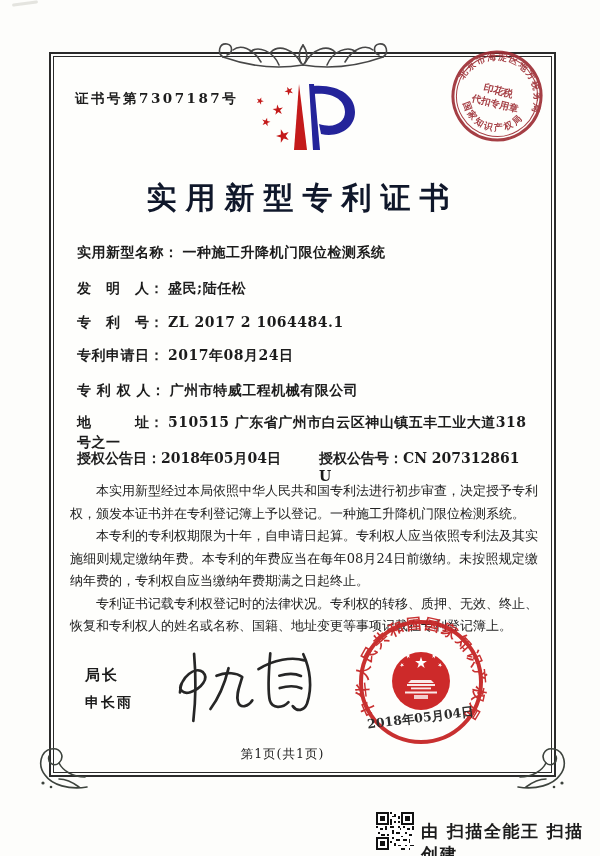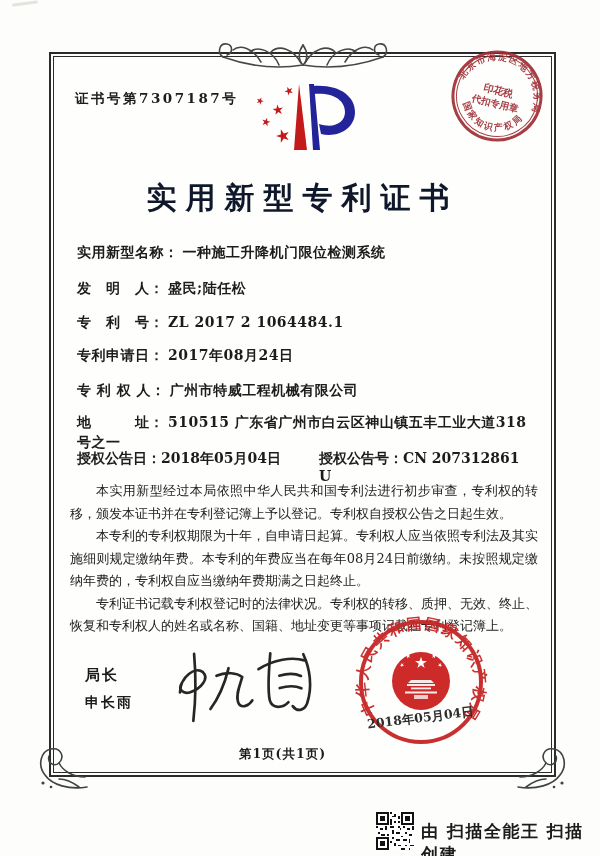--- a/index.html
+++ b/index.html
@@ -29,21 +29,21 @@
   .grant{position:absolute;top:396px;left:26px;right:18px;font-size:14px;font-weight:700;}
   .grant .gright{position:absolute;left:242px;top:0;}
   
   .paras{position:absolute;left:19px;top:426px;width:468px;font-size:13px;line-height:22.5px;text-align:justify;color:#222;}
   .paras p{margin:0;text-indent:2em;}
   
   .officer-title{position:absolute;left:34px;top:612px;font-size:15px;font-weight:700;letter-spacing:2px;}
   .officer-name{position:absolute;left:34px;top:640px;font-size:14px;font-weight:700;letter-spacing:2px;}
   .signature{position:absolute;left:98px;top:592px;}
   .seal{position:absolute;left:306px;top:564px;overflow:visible;}
-  .footer{position:absolute;left:0;right:0;top:692px;text-align:center;font-size:12.5px;letter-spacing:1px;transform:translateX(-20px);font-weight:700;}
+  .footer{position:absolute;left:0;right:0;top:692px;text-align:center;font-size:12.5px;letter-spacing:1px;transform:translateX(-20px);font-weight:400;}
   
   .qr{position:absolute;left:376px;top:812px;}
   .credit{position:absolute;left:421px;top:820px;font-size:17px;font-weight:700;letter-spacing:1.5px;color:#1b1b1b;}
   svg{display:block}
 </style>
 </head>
 <body>
 
 <div id="sheet">
   <div class="smudge"></div>
@@ -144,21 +144,21 @@
     </div>
 
     <div class="grant">
       <span>授权公告日：</span><span>2018年05月04日</span>
       <span class="gright">
         <span>授权公告号：</span><span>CN 207312861 U</span>
       </span>
     </div>
 
     <div class="paras">
-      <p>本实用新型经过本局依照中华人民共和国专利法进行初步审查，专利权的转移，颁发本证书并在专利登记簿上予以登记。专利权自授权公告之日起生效。</p>
+      <p>本实用新型经过本局依照中华人民共和国专利法进行初步审查，决定授予专利权，颁发本证书并在专利登记簿上予以登记。一种施工升降机门限位检测系统。</p>
       <p>本专利的专利权期限为十年，自申请日起算。专利权人应当依照专利法及其实施细则规定缴纳年费。本专利的年费应当在每年08月24日前缴纳。未按照规定缴纳年费的，专利权自应当缴纳年费期满之日起终止。</p>
       <p>专利证书记载专利权登记时的法律状况。专利权的转移、质押、无效、终止、恢复和专利权人的姓名或名称、国籍、地址变更等事项记载在专利登记簿上。</p>
     </div>
 
     <div class="officer-title">局长</div>
     <div class="officer-name">申长雨</div>
 
     <svg class="signature" width="175" height="85" viewBox="0 0 170 80">
       <g fill="none" stroke="#262626" stroke-width="2.6" stroke-linecap="round" stroke-linejoin="round" transform="rotate(-2 85 40)">
         <path d="M30,42 C31,26 46,17 53,23 C59,29 51,39 40,42 C33,44 28,39 32,33"></path>

